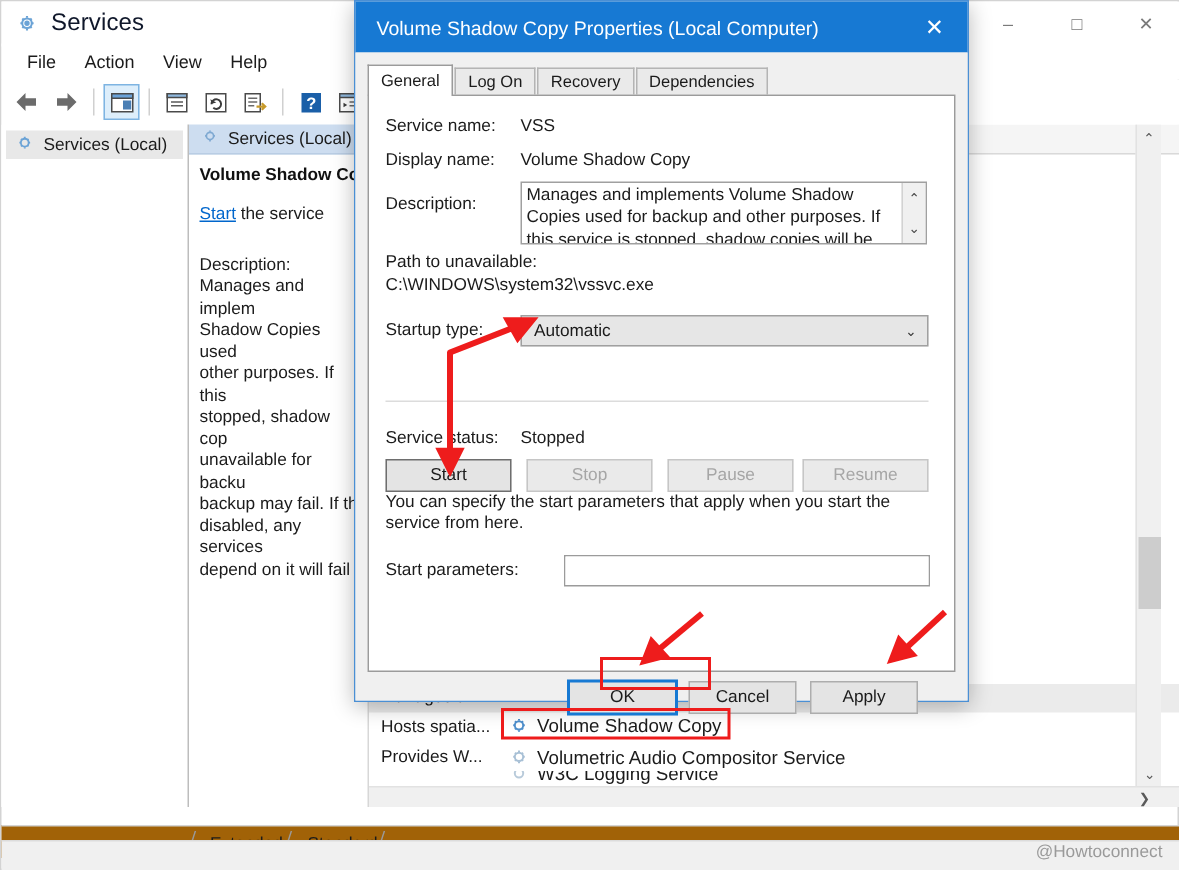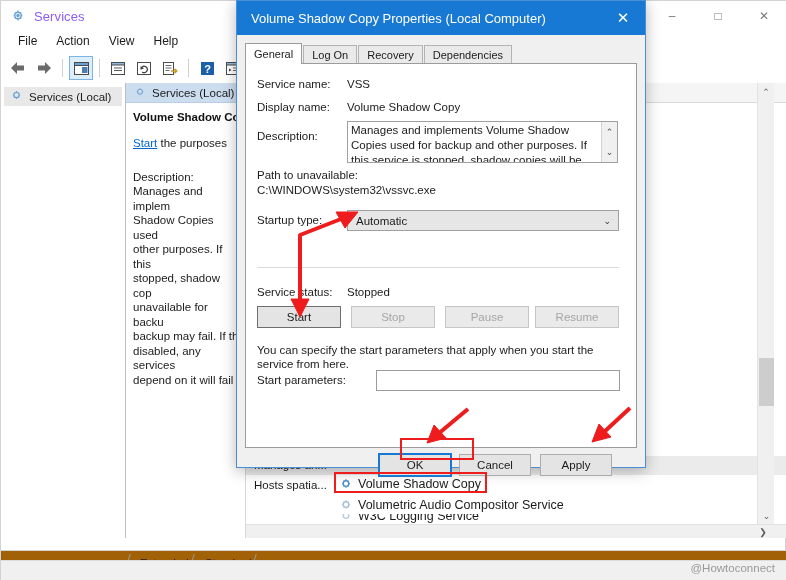--- a/index.html
+++ b/index.html
@@ -22,21 +22,21 @@
     background:#ffffff; border:1px solid #d3d3d3;
   }
   .title-bar {
     position:absolute; left:0; top:0; width:786px; height:30px;
     background:#ffffff; display:flex; align-items:center;
   }
   .title-bar .app-icon {
     width:16px; height:16px; margin-left:9px; margin-right:8px; position:relative;
   }
   .title-bar .app-title {
-    font-size:13px; color:#8b5cf6; letter-spacing:.1px;
+    font-size:16px; color:#0f172a; letter-spacing:.1px;
   }
   .win-buttons { position:absolute; right:0; top:0; height:30px; display:flex; }
   .win-btn {
     width:46px; height:30px; display:flex; align-items:center; justify-content:center;
     color:#7a7a7a; font-size:12px;
   }
 
   
   .menu-bar {
     position:absolute; left:0; top:28px; width:786px; height:24px;
@@ -202,21 +202,21 @@
 
   .btn {
     position:absolute; height:22px; background:#e4e4e4; border:1px solid #adadad;
     font-size:11.5px; display:flex; align-items:center; justify-content:center;
     color:#1b1b1b;
   }
   .btn.disabled { color:#a6a6a6; border-color:#c6c6c6; background:#eaeaea; }
   .btn.focus { border:1px solid #6e6e6e; }
   .btn.default { border:2px solid #1779d3; background:#e4e4e4; }
 
-  .hinttext { position:absolute; left:11px; top:279px; width:362px; font-size:11.5px; line-height:14px; }
+  .hinttext { position:absolute; left:11px; top:264px; width:362px; font-size:11.5px; line-height:14px; }
 
   .param-input {
     position:absolute; left:130px; top:306px; width:244px; height:21px;
     background:#ffffff; border:1px solid #9b9b9b;
   }
 
   .dlg-footer-btns { position:absolute; left:0; top:418px; width:408px; height:30px; }
   .red-rect {
     position:absolute; border:2px solid #ee1c1c; pointer-events:none;
   }
@@ -346,21 +346,21 @@
                 <g fill="none" stroke="#7fa9d2" stroke-width="1.5">
                   <circle cx="8" cy="7.5" r="3.2"></circle>
                   <path d="M8 2.6v1.2M8 11.2v1.2M3.6 7.5h1.2M11.2 7.5h1.2"></path>
                 </g>
               </svg>
             </span>
             <span>Services (Local)</span>
           </div>
           <div class="left-desc-body">
             <div class="svc-title">Volume Shadow Cop</div>
-            <div class="svc-link-row"><span class="svc-link">Start</span><span> the purposes</span></div>
+            <div class="svc-link-row"><span class="svc-link">Start</span><span> the service</span></div>
             <div class="desc-label">Description:</div>
             <div class="desc-text">
               <div>Manages and implem</div>
               <div>Shadow Copies used</div>
               <div>other purposes. If this</div>
               <div>stopped, shadow cop</div>
               <div>unavailable for backu</div>
               <div>backup may fail. If th</div>
               <div>disabled, any services</div>
               <div>depend on it will fail t</div>
@@ -447,20 +447,24 @@
                 <div class="lc-status"></div>
               </div>
               <div class="lrow sel">
                 <div class="lc-desc">Manages an...</div>
                 <div class="lc-status"></div>
               </div>
               <div class="lrow">
                 <div class="lc-desc">Hosts spatia...</div>
                 <div class="lc-status"></div>
               </div>
+              <div class="lrow">
+                <div class="lc-desc">Provides W...</div>
+                <div class="lc-status"></div>
+              </div>
             </div>
 
           <div class="vscroll">
             <div class="vs-arrow">⌃</div>
             <div class="vs-thumb" style="top:275px; height:48px;"></div>
             <div class="vs-arrow" style="position:absolute; bottom:14px; width:17px;">⌄</div>
           </div>
 
           <div class="hscroll">
             <div class="hs-thumb" style="width:0px;"></div>

